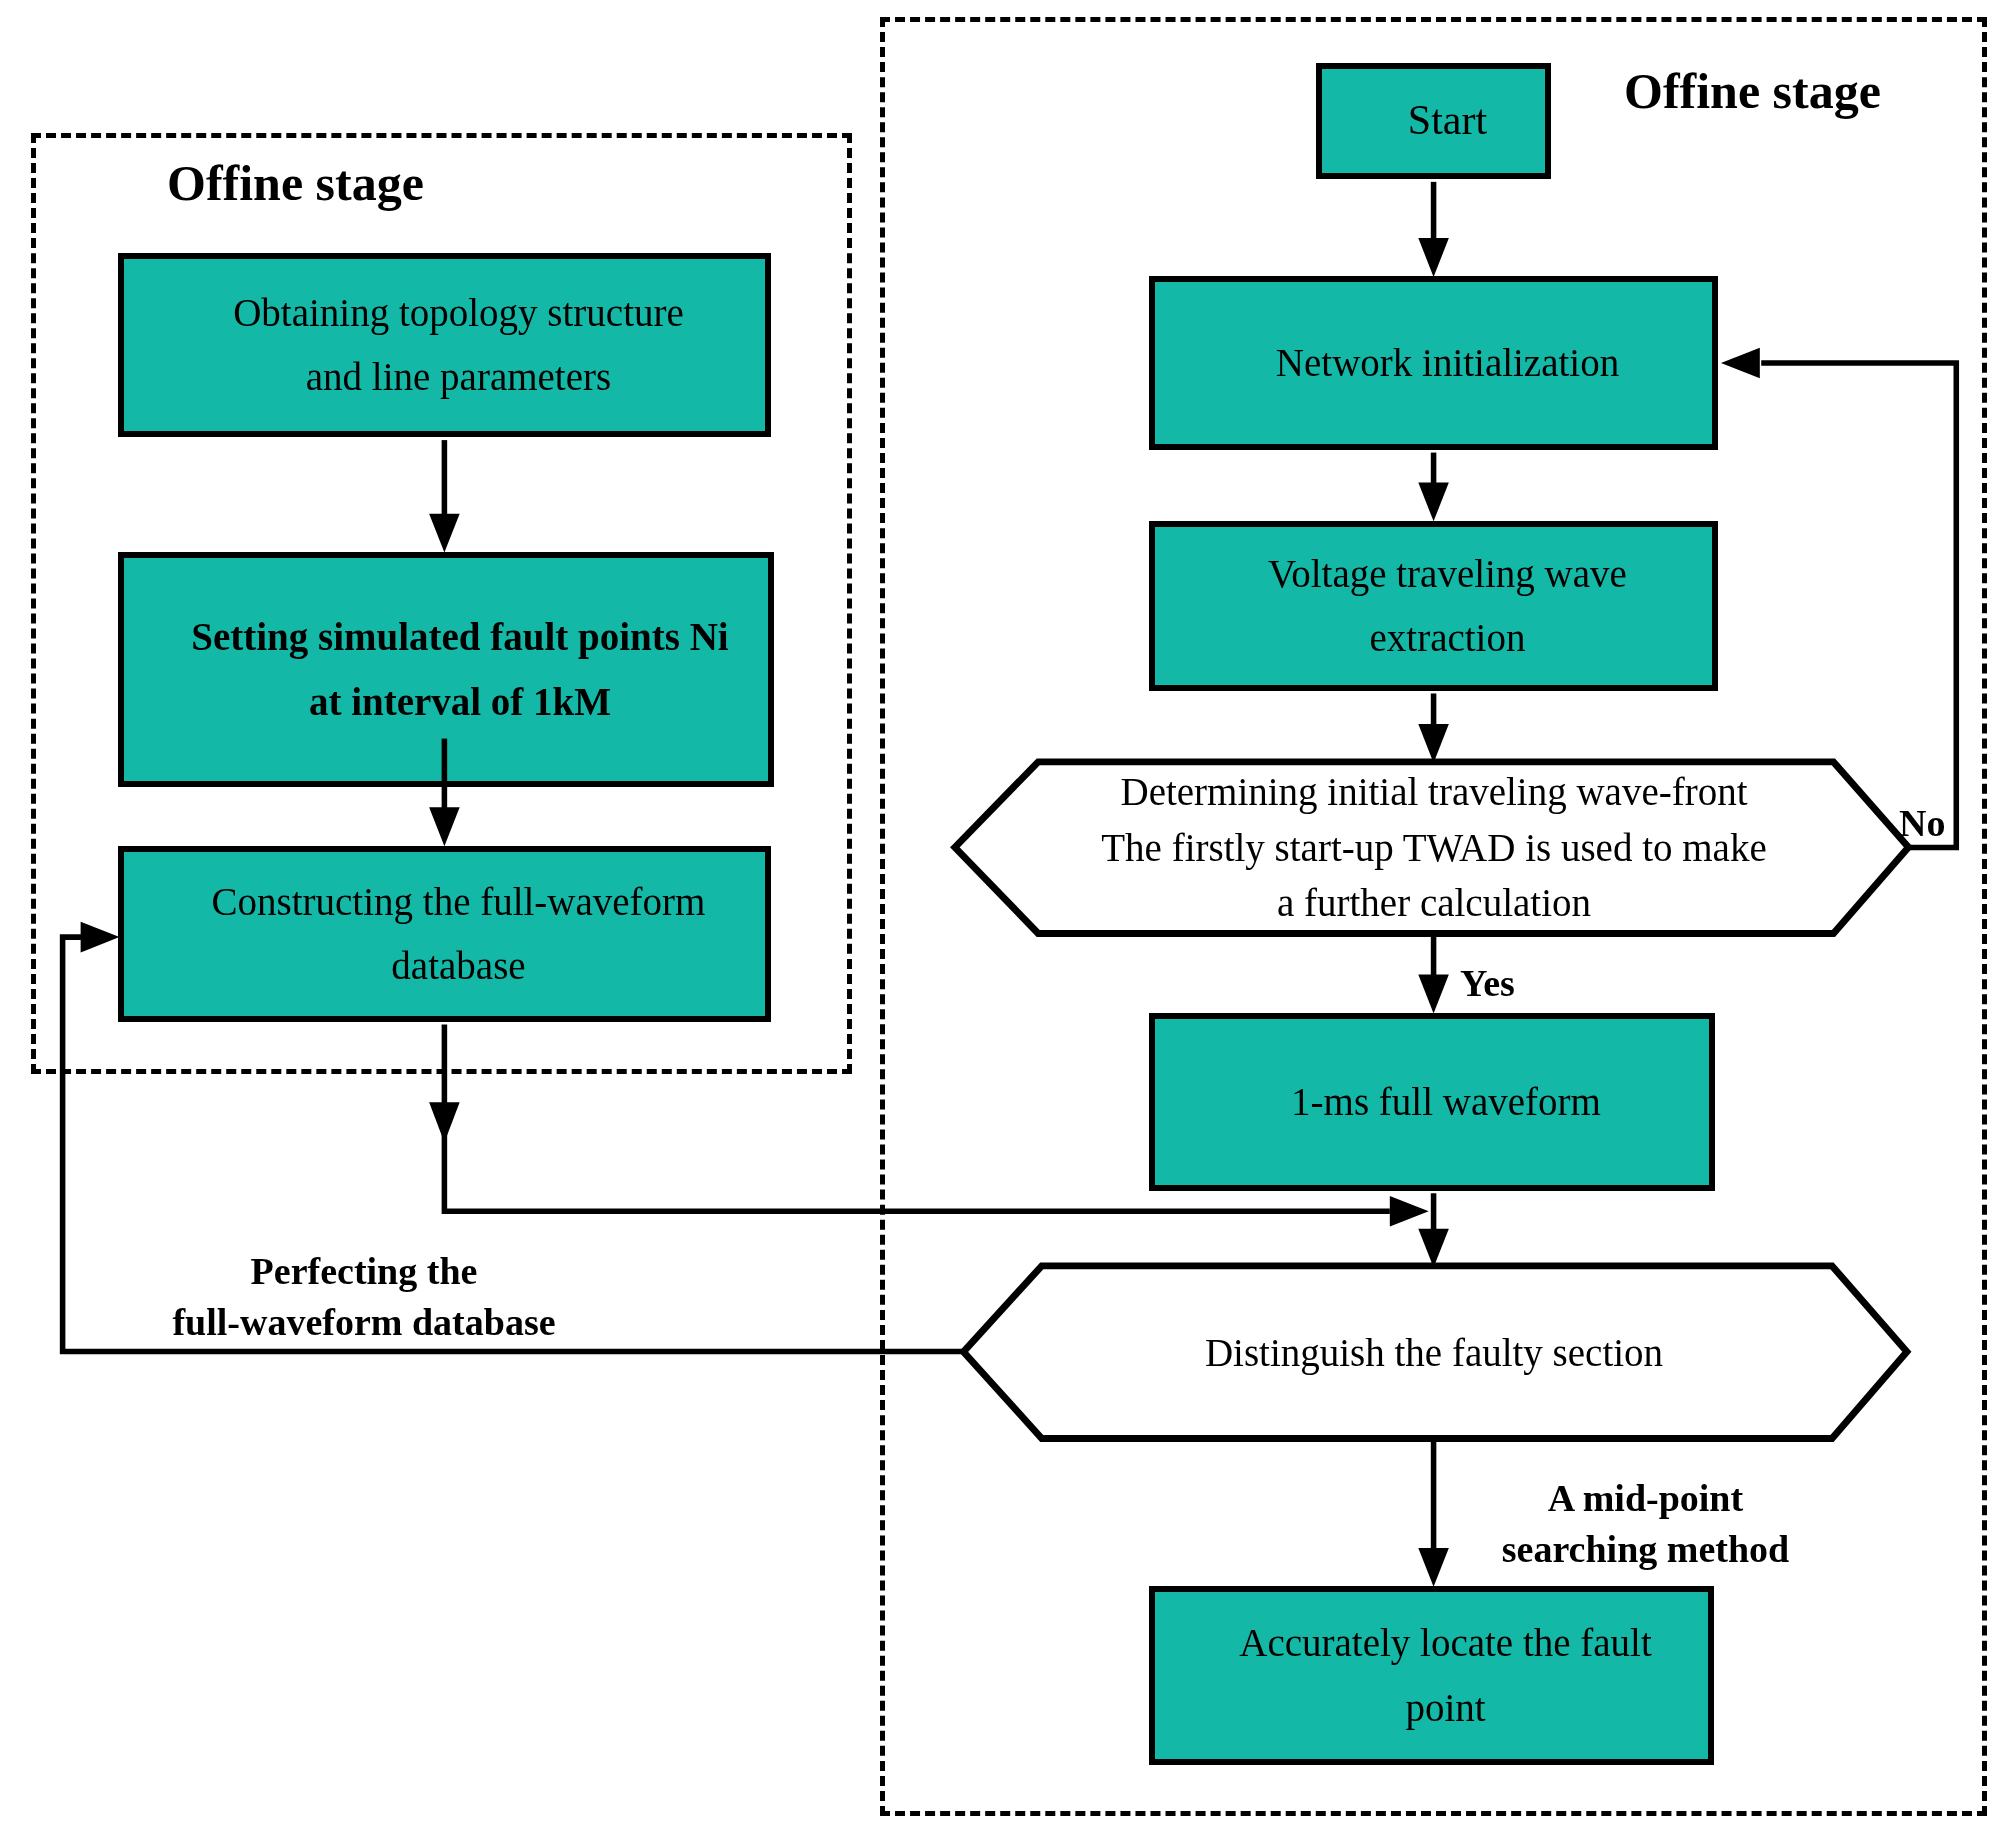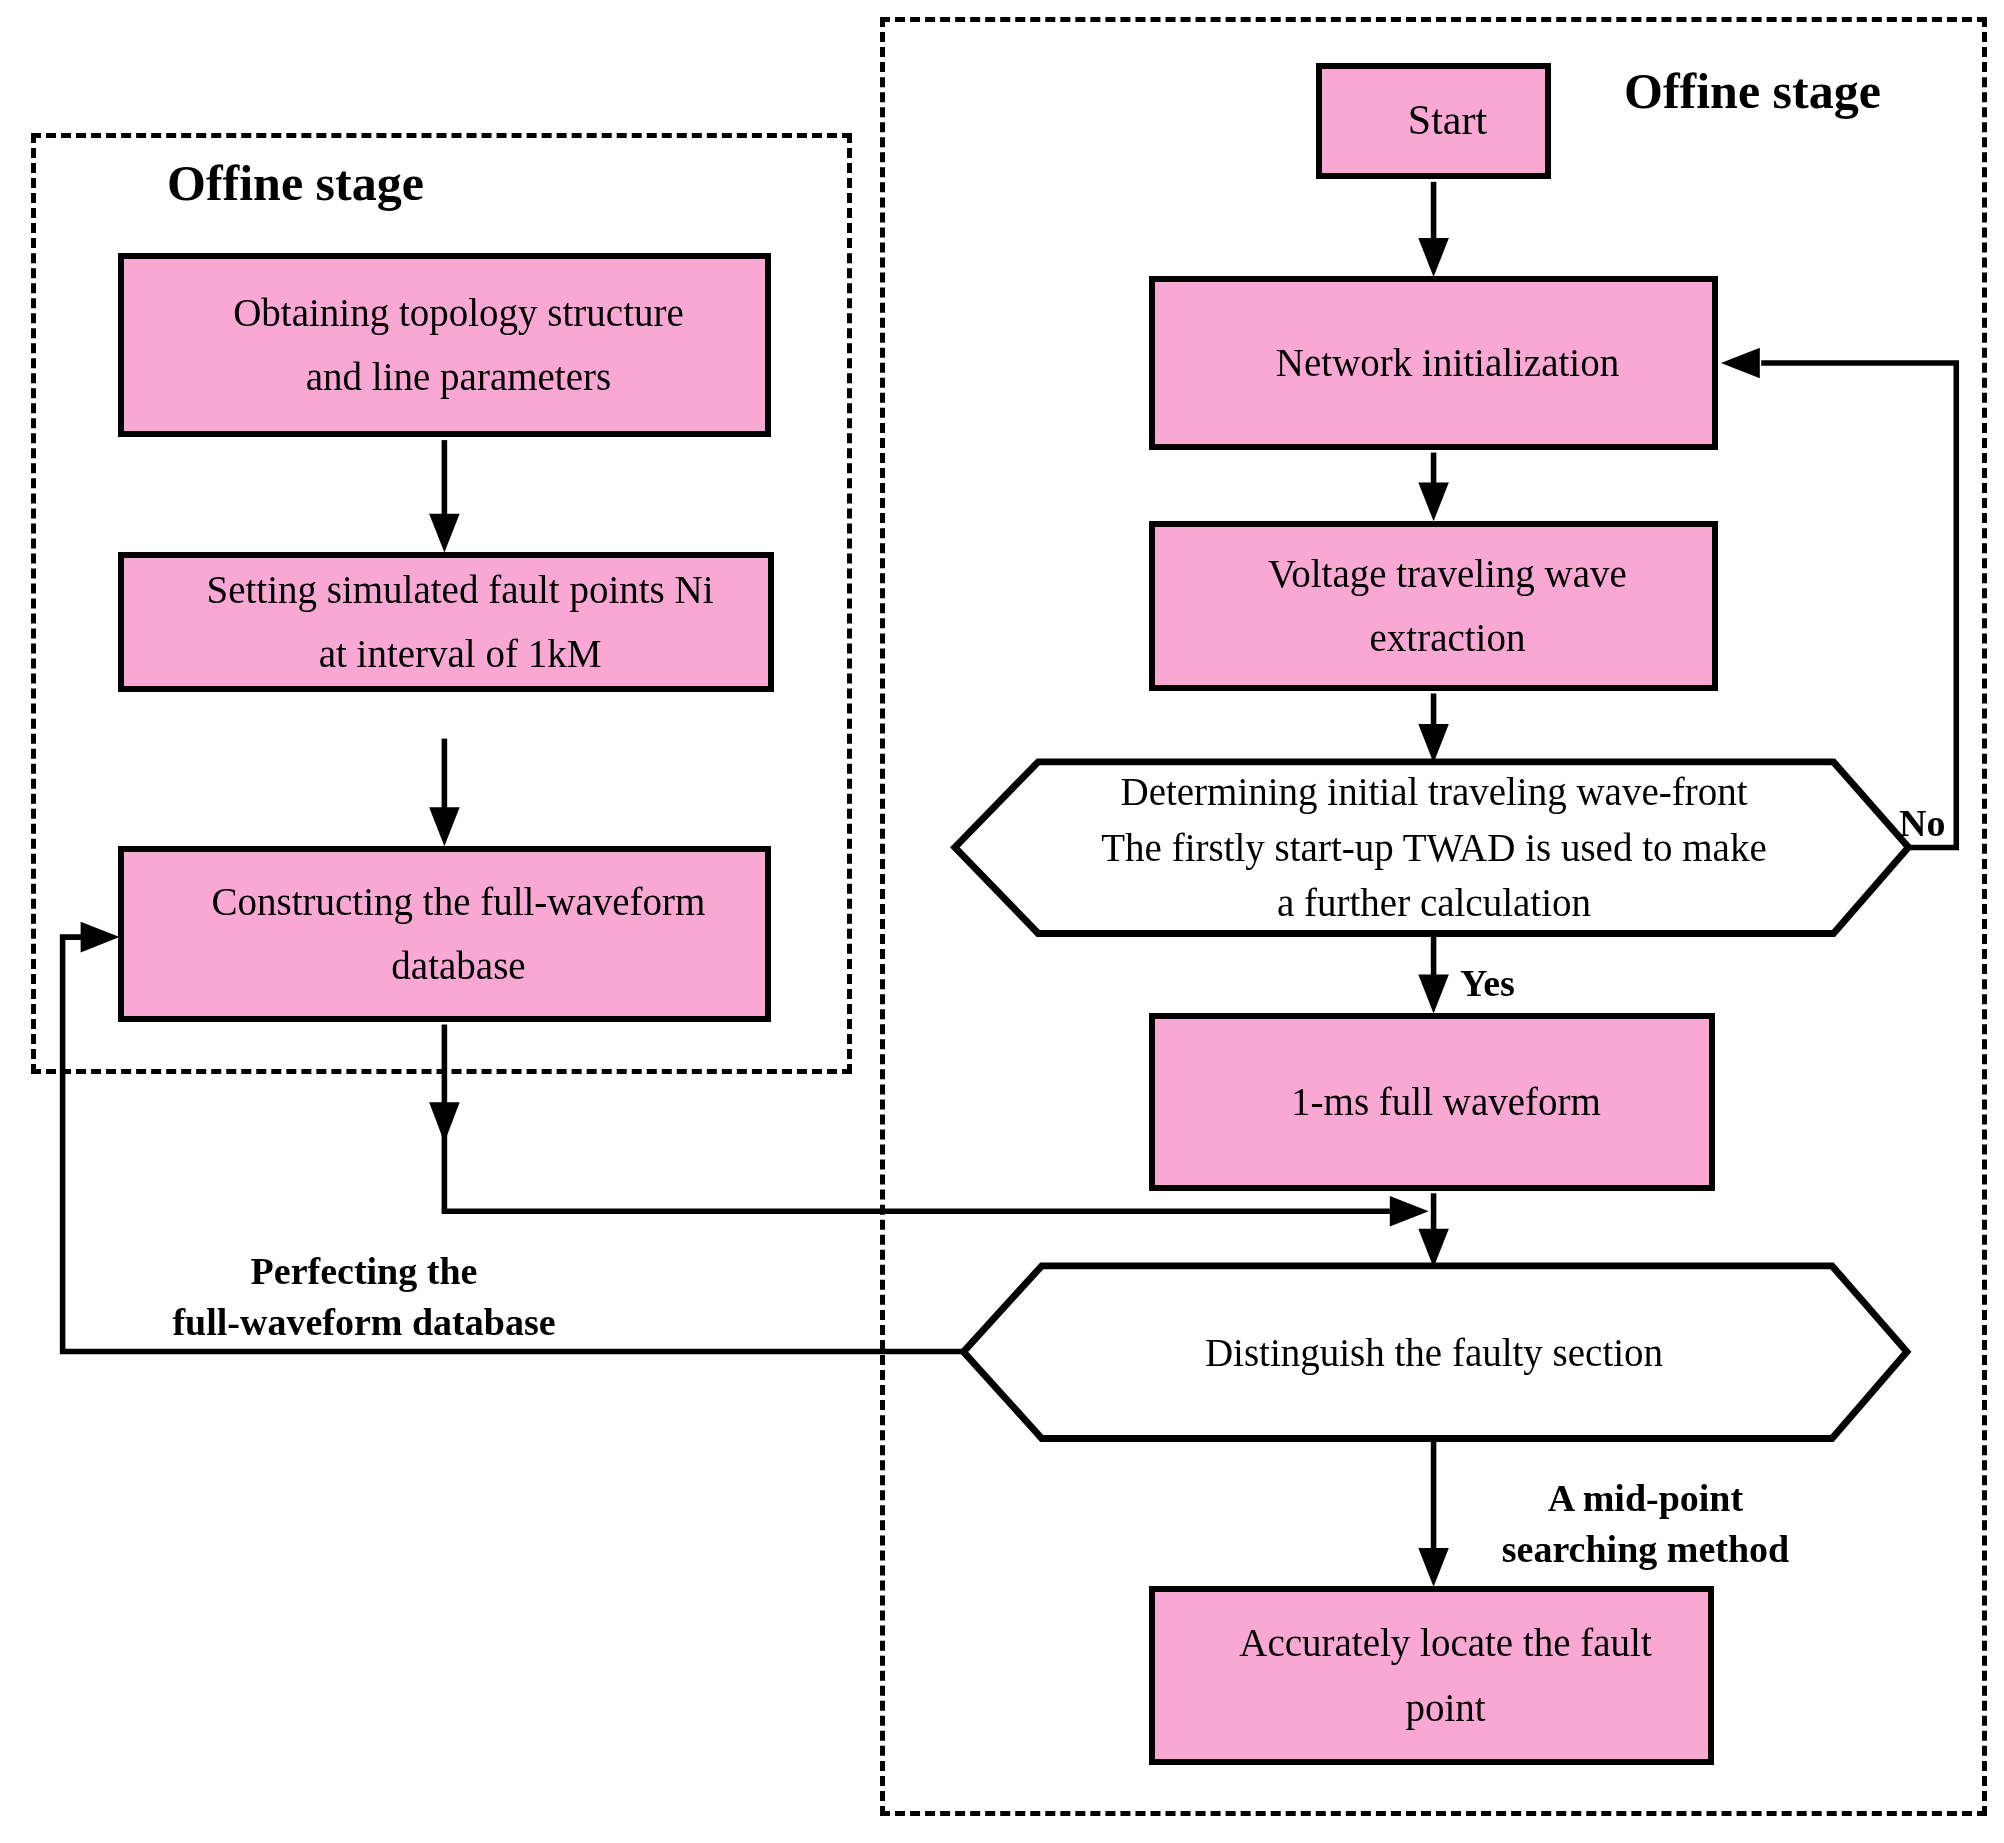--- a/index.html
+++ b/index.html
@@ -7,26 +7,26 @@
     position:relative;width:2005px;height:1843px;background:#ffffff;
     font-family:"Liberation Serif", serif;color:#000;overflow:hidden;
   }
   .panel{position:absolute;border:5.6px dashed #000;box-sizing:border-box;background:transparent;}
   #panel-offline{left:31px;top:133px;width:821px;height:941px;}
   #panel-online{left:880px;top:17.4px;width:1107px;height:1799px;}
   .stage-title{position:absolute;font-weight:bold;font-size:50px;line-height:1;white-space:nowrap;}
   #title-offline{left:167px;top:158px;}
   #title-online{left:1624px;top:66px;}
   .fbox{
-    position:absolute;border:6.2px solid #000;box-sizing:border-box;background:#f9a8d4;
+    position:absolute;border:6.2px solid #000;box-sizing:border-box;background:#14b8a6;
     display:flex;flex-direction:column;justify-content:center;align-items:center;
     text-align:center;font-size:39px;line-height:1.65;padding-left:28px;
   }
   #box-obtaining{left:118px;top:253px;width:653px;height:184px;}
-  #box-setting{left:118px;top:552px;width:656px;height:140px;}
+  #box-setting{left:118px;top:552px;width:656px;height:235px;font-weight:bold;}
   #box-constructing{left:118px;top:846px;width:653px;height:176px;}
   #box-start{left:1316px;top:63px;width:235px;height:116px;font-size:42px;}
   #box-network{left:1149px;top:276px;width:569px;height:174px;}
   #box-voltage{left:1149px;top:521px;width:569px;height:170px;}
   #box-onems{left:1149px;top:1013px;width:566px;height:178px;}
   #box-accurately{left:1149px;top:1586px;width:565px;height:179px;}
   .hexsvg{position:absolute;}
   #hex1-svg{left:950px;top:757px;}
   #hex2-svg{left:958px;top:1261px;}
   .hextext{

